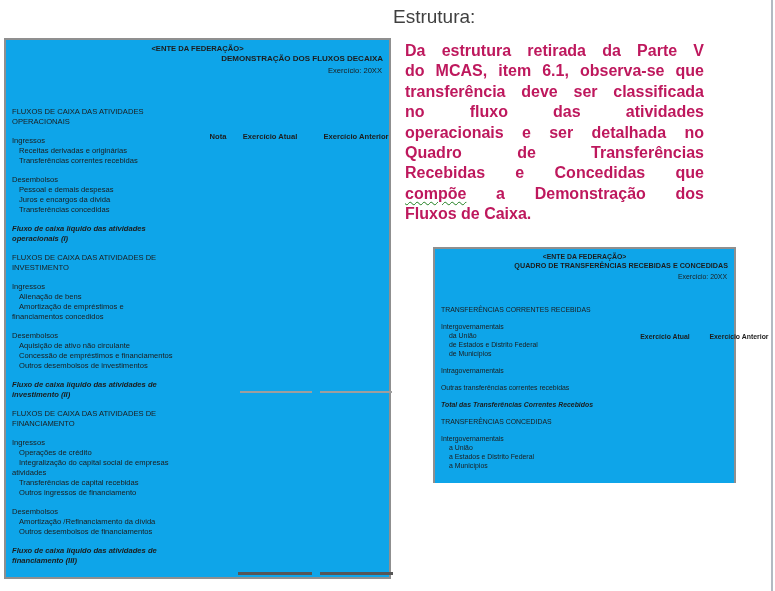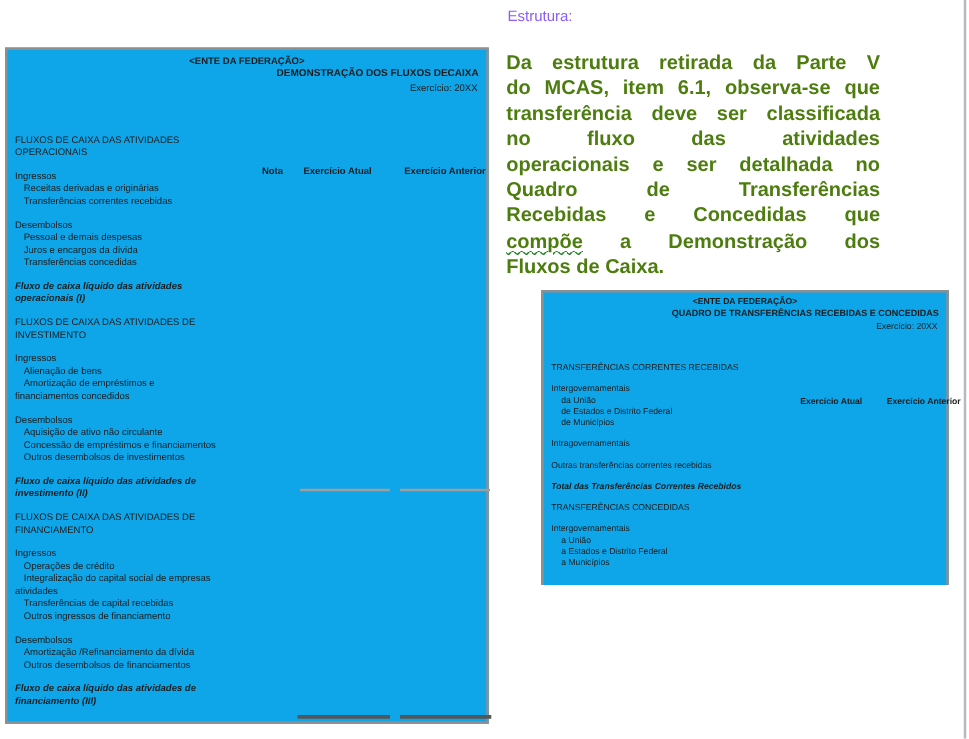--- a/index.html
+++ b/index.html
@@ -6,21 +6,21 @@
   body{
     width:775px;height:591px;position:relative;background:#ffffff;
     font-family:"Liberation Sans",sans-serif;color:#1f1f1f;overflow:hidden;
   }
   
   .page-edge{position:absolute;left:771px;top:0;width:2px;height:591px;background:#b3bac2;}
 
   
   .doc{position:absolute;background:#0ea5e9;border:2px solid #8f8f8f;box-sizing:border-box;color:#1c1c1c;}
   #dfc{left:4px;top:38px;width:387px;height:541px;padding:4px 6px;font-size:7.6px;line-height:10px;}
-  #qtrc{left:433px;top:232px;width:326px;height:236px;border-bottom:none;padding:3px 6px;font-size:6.9px;line-height:9px;}
+  #qtrc{left:433px;top:247px;width:303px;height:236px;border-bottom:none;padding:3px 6px;font-size:6.9px;line-height:9px;}
 
   .entity{text-align:center;font-weight:bold;}
   .title{text-align:right;font-weight:bold;}
   #dfc .title{font-size:8px;}
   #qtrc .title{font-size:7.2px;}
   .exercise{text-align:right;margin-top:2px;padding-right:1px;}
 
   .cols{position:relative;font-weight:bold;}
   #dfc .cols{margin-top:12px;height:10px;}
   #qtrc .cols{margin-top:7px;height:9px;}
@@ -40,24 +40,24 @@
   #qtrc .row.item{padding-left:8px;}
 
   
   .ul{position:absolute;background:#9e9e9e;}
   .ul.u2a{left:234px;top:351px;width:72px;height:2px;}
   .ul.u2b{left:314px;top:351px;width:72px;height:2px;}
   .ul.u3a{left:232px;top:532px;width:74px;height:3px;background:#565656;}
   .ul.u3b{left:314px;top:532px;width:73px;height:3px;background:#565656;}
 
   
-  .estrutura-heading{position:absolute;left:406px;top:6px;font-size:12px;color:#8b5cf6;}
+  .estrutura-heading{position:absolute;left:393px;top:6px;font-size:19px;color:#404040;}
   .estrutura-para{
     position:absolute;left:405px;top:41px;width:299px;
-    font-weight:bold;font-size:16px;line-height:20.4px;color:#4d7c0f;
+    font-weight:bold;font-size:16px;line-height:20.4px;color:#be185d;
   }
   .pline{text-align:justify;text-align-last:justify;}
   .pline.last{text-align-last:left;}
   .misspelled{
     text-decoration:underline;text-decoration-style:wavy;
     text-decoration-color:#1e7e1e;text-decoration-thickness:1px;text-underline-offset:2px;
   }
 </style>
 </head>
 <body>

